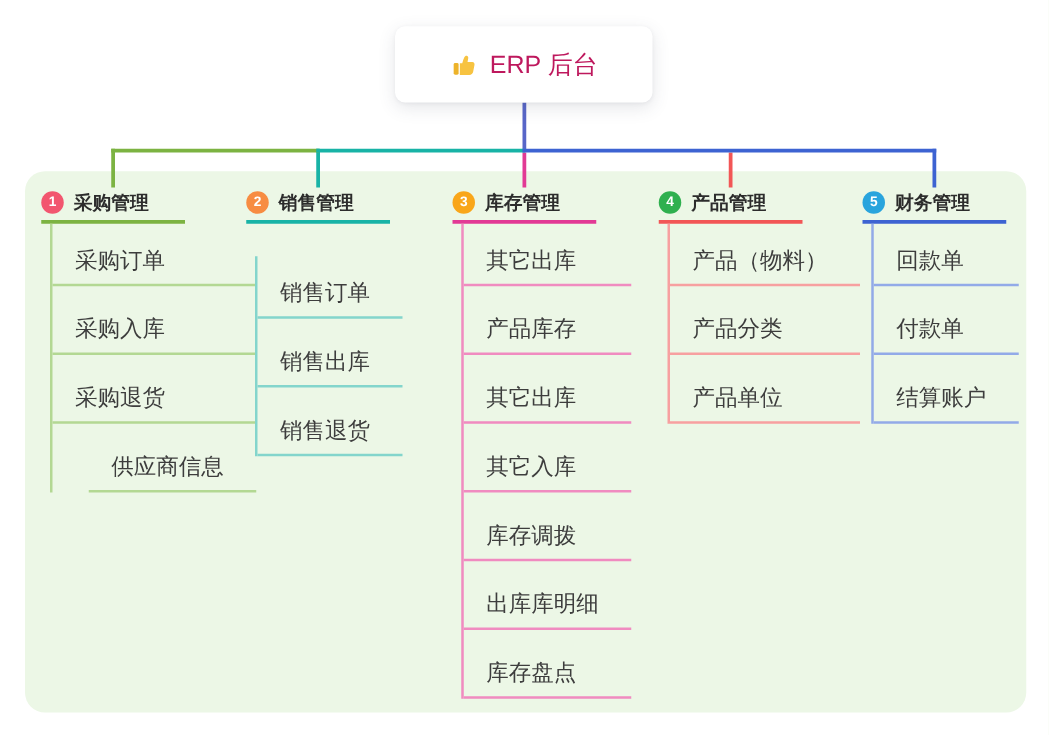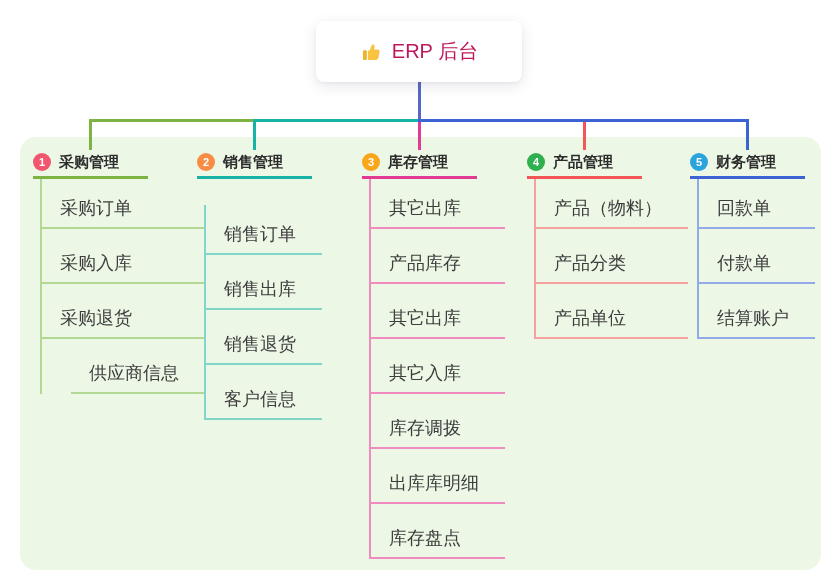--- a/index.html
+++ b/index.html
@@ -91,21 +91,20 @@
       </div>
       <div class="col" style="left: 197px;">
         <div class="head" style="border-bottom-color: rgb(24, 179, 166);">
           <span class="badge" style="background: rgb(247, 140, 66);">2</span>
           <span>销售管理</span>
         </div>
         <div class="kids" style="border-left-color: rgb(131, 213, 204);">
           <div class="kid" style="border-bottom-color: rgb(131, 213, 204); margin-top: 26px;">销售订单</div>
           <div class="kid" style="border-bottom-color: rgb(131, 213, 204);">销售出库</div>
           <div class="kid" style="border-bottom-color: rgb(131, 213, 204); padding-left: 18px;">销售退货</div>
-          <div class="kid" style="border-bottom-color: rgb(131, 213, 204);">客户信息</div>
         </div>
       </div>
       <div class="col" style="left: 362px;">
         <div class="head" style="border-bottom-color: rgb(226, 58, 149);">
           <span class="badge" style="background: rgb(249, 166, 26);">3</span>
           <span>库存管理</span>
         </div>
         <div class="kids" style="border-left-color: rgb(240, 139, 192);">
           <div class="kid" style="border-bottom-color: rgb(240, 139, 192);">其它出库</div>
           <div class="kid" style="border-bottom-color: rgb(240, 139, 192);">产品库存</div>

